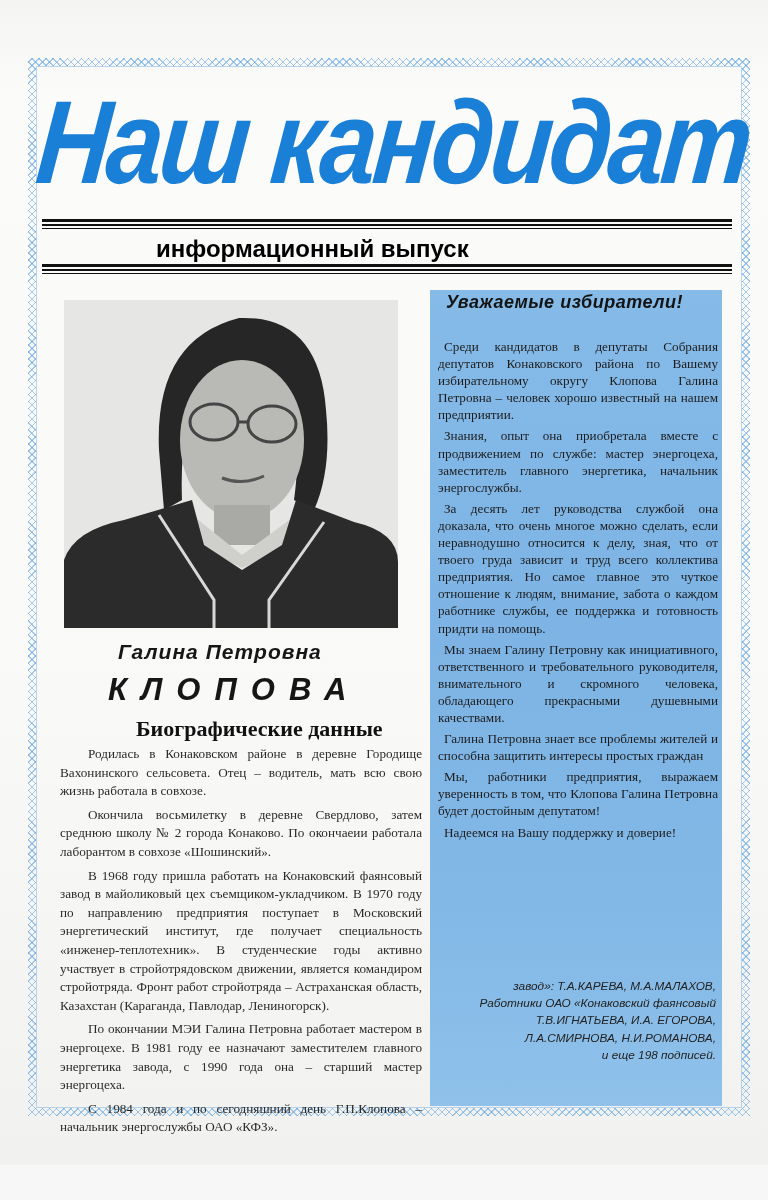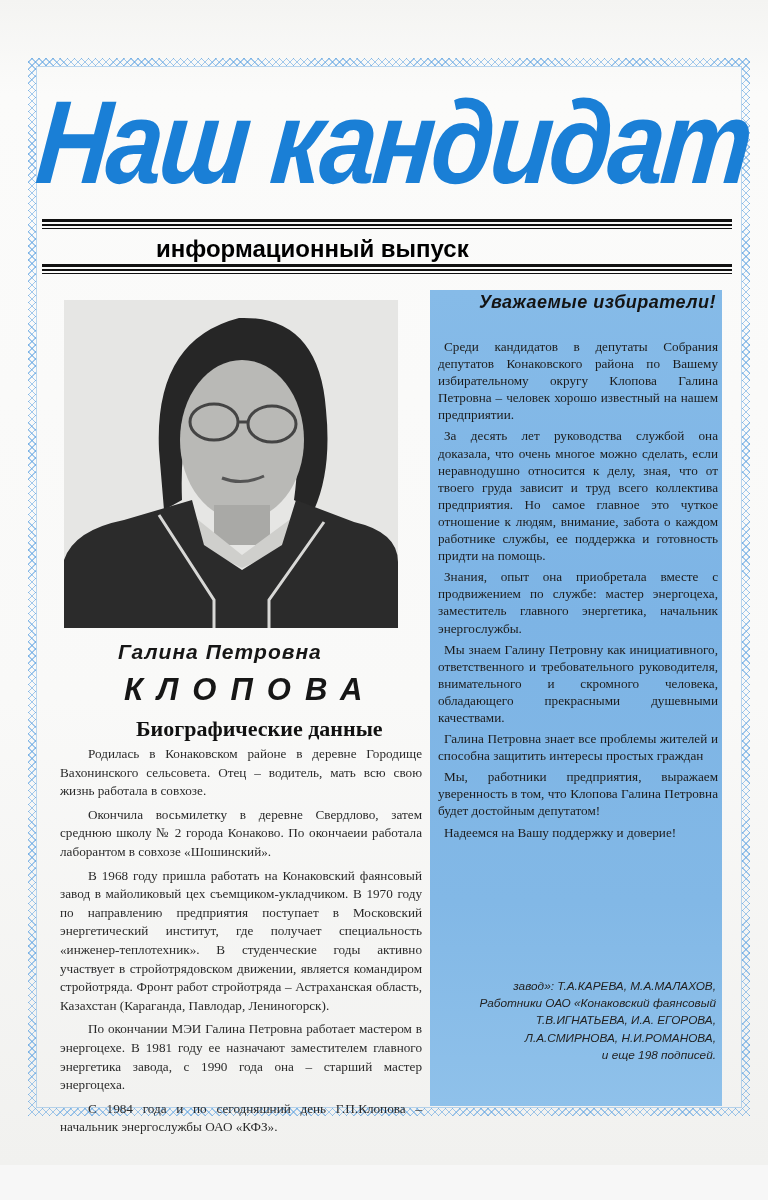--- a/index.html
+++ b/index.html
@@ -50,42 +50,42 @@
     position:absolute; left:64px; top:300px; width:334px; height:328px;
     background:#e9e9e8; overflow:hidden;
   }
   .photo svg { display:block; }
   .name-first {
     position:absolute; left:118px; top:640px;
     font-family:"Liberation Sans", sans-serif; font-weight:bold; font-style:italic;
     font-size:21px; color:#161616; letter-spacing:1px;
   }
   .name-last {
-    position:absolute; left:124px; top:672px;
+    position:absolute; left:108px; top:672px;
     font-family:"Liberation Sans", sans-serif; font-weight:bold; font-style:italic;
     font-size:31px; color:#161616; letter-spacing:14px;
   }
   .bio-heading {
     position:absolute; left:136px; top:716px;
     font-family:"Liberation Serif", serif; font-weight:bold;
     font-size:22px; color:#111;
   }
   .bio {
     position:absolute; left:60px; top:745px; width:362px;
     font-size:13.2px; line-height:18.6px; color:#2a2a2a; text-align:justify;font-family:Liberation Serif, serif;
   }
   .bio p { margin:0 0 5px 0; text-indent:28px; }
   .infobox {
     position:absolute; left:430px; top:290px; width:292px; height:816px;
     background:linear-gradient(180deg,#86bbe8 0%,#7db4e5 40%,#82b8e6 75%,#8fc1ea 100%);
   }
   .info-heading {
     position:absolute; left:446px; top:292px; width:270px;
     font-family:"Liberation Sans", sans-serif; font-weight:bold; font-style:italic;
-    font-size:18px; color:#141414; text-align:right; letter-spacing:.5px;
+    font-size:18px; color:#141414; text-align:left; letter-spacing:.5px;
   }
   .info-text {
     position:absolute; left:438px; top:338px; width:280px;
     font-size:13.2px; line-height:17.1px; color:#1c1c1c; text-align:justify;
   }
   .info-text p { margin:0 0 4px 0; text-indent:6px; }
   .signature {
     position:absolute; left:448px; top:978px; width:268px;
     font-family:"Liberation Sans", sans-serif; font-style:italic;
     font-size:11.8px; line-height:17.2px; color:#222; text-align:right;
@@ -146,22 +146,22 @@
   <p>Окончила восьмилетку в деревне Свердлово, затем среднюю школу № 2 города Конаково. По окончаеии работала лаборантом в совхозе «Шошинский».</p>
   <p>В 1968 году пришла работать на Конаковский фаянсовый завод в майоликовый цех съемщиком-укладчиком. В 1970 году по направлению предприятия поступает в Московский энергетический институт, где получает специальность «инженер-теплотехник». В студенческие годы активно участвует в стройотрядовском движении, является командиром стройотряда. Фронт работ стройотряда – Астраханская область, Казахстан (Караганда, Павлодар, Лениногорск).</p>
   <p>По окончании МЭИ Галина Петровна работает мастером в энергоцехе. В 1981 году ее назначают заместителем главного энергетика завода, с 1990 года она – старший мастер энергоцеха.</p>
   <p>С 1984 года и по сегодняшний день Г.П.Клопова – начальник энергослужбы ОАО «КФЗ».</p>
 </div>
 
 <div class="infobox"></div>
 <div class="info-heading">Уважаемые избиратели!</div>
 <div class="info-text">
   <p>Среди кандидатов в депутаты Собрания депутатов Конаковского района по Вашему избирательному округу Клопова Галина Петровна – человек хорошо известный на нашем предприятии.</p>
+  <p>Знания, опыт она приобретала вместе с продвижением по службе: мастер энергоцеха, заместитель главного энергетика, начальник энергослужбы.</p>
   <p>За десять лет руководства службой она доказала, что очень многое можно сделать, если неравнодушно относится к делу, зная, что от твоего груда зависит и труд всего коллектива предприятия. Но самое главное это чуткое отношение к людям, внимание, забота о каждом работнике службы, ее поддержка и готовность придти на помощь.</p>
-  <p>Знания, опыт она приобретала вместе с продвижением по службе: мастер энергоцеха, заместитель главного энергетика, начальник энергослужбы.</p>
   <p>Мы знаем Галину Петровну как инициативного, ответственного и требовательного руководителя, внимательного и скромного человека, обладающего прекрасными душевными качествами.</p>
   <p>Галина Петровна    знает все проблемы жителей и способна защитить интересы простых граждан</p>
   <p>Мы, работники предприятия, выражаем уверенность в том, что Клопова Галина Петровна будет достойным депутатом!</p>
   <p>Надеемся на Вашу поддержку и доверие!</p>
 </div>
 <div class="signature">
   <span>завод»: Т.А.КАРЕВА, М.А.МАЛАХОВ,</span>
   <span>Работники ОАО «Конаковский фаянсовый</span>
   <span>Т.В.ИГНАТЬЕВА, И.А. ЕГОРОВА,</span>
   <span>Л.А.СМИРНОВА, Н.И.РОМАНОВА,</span>

